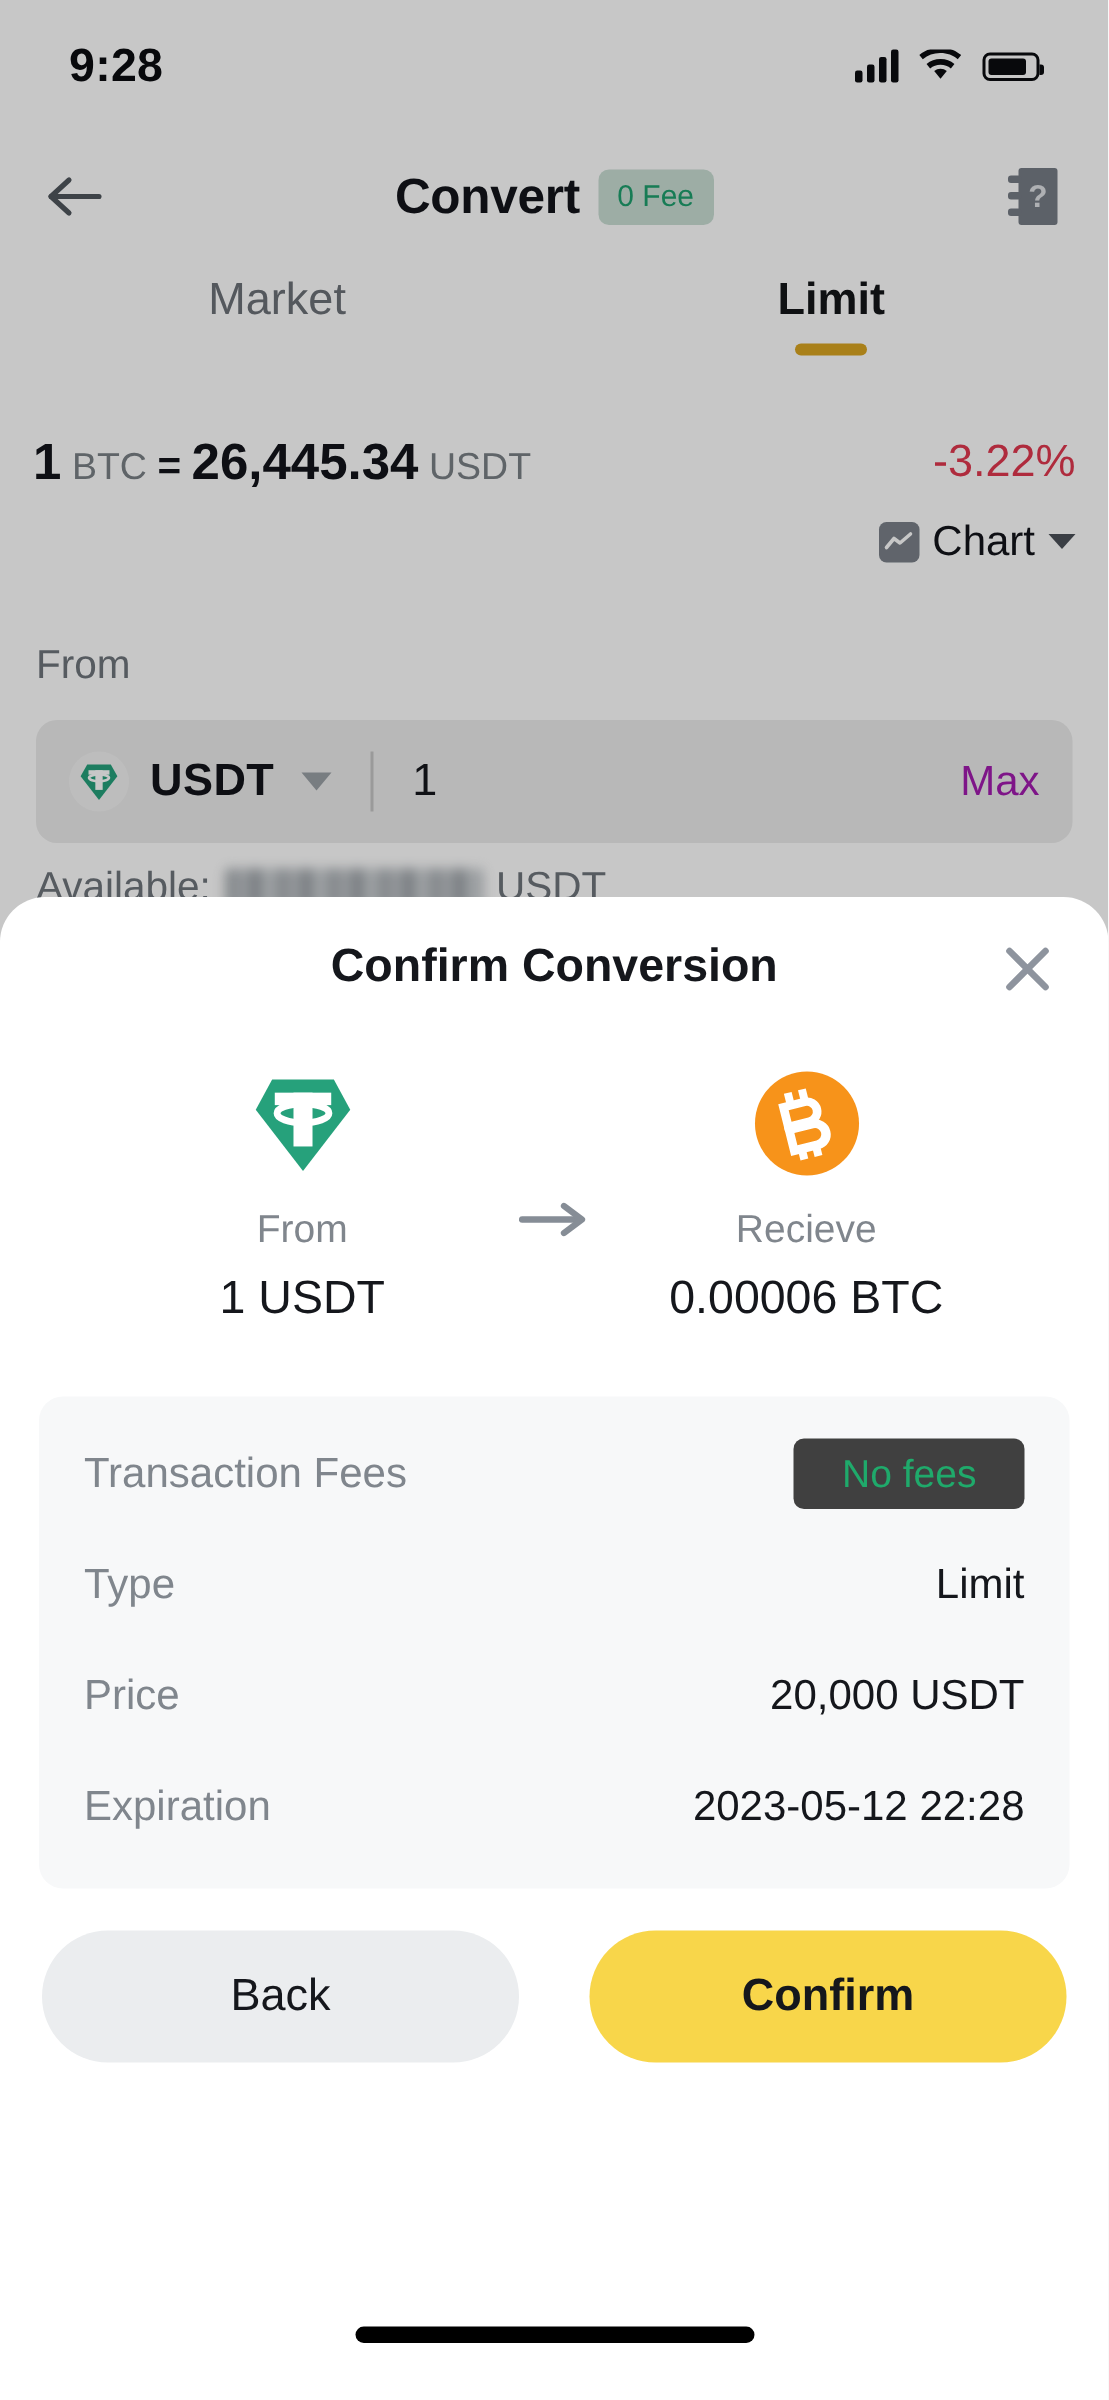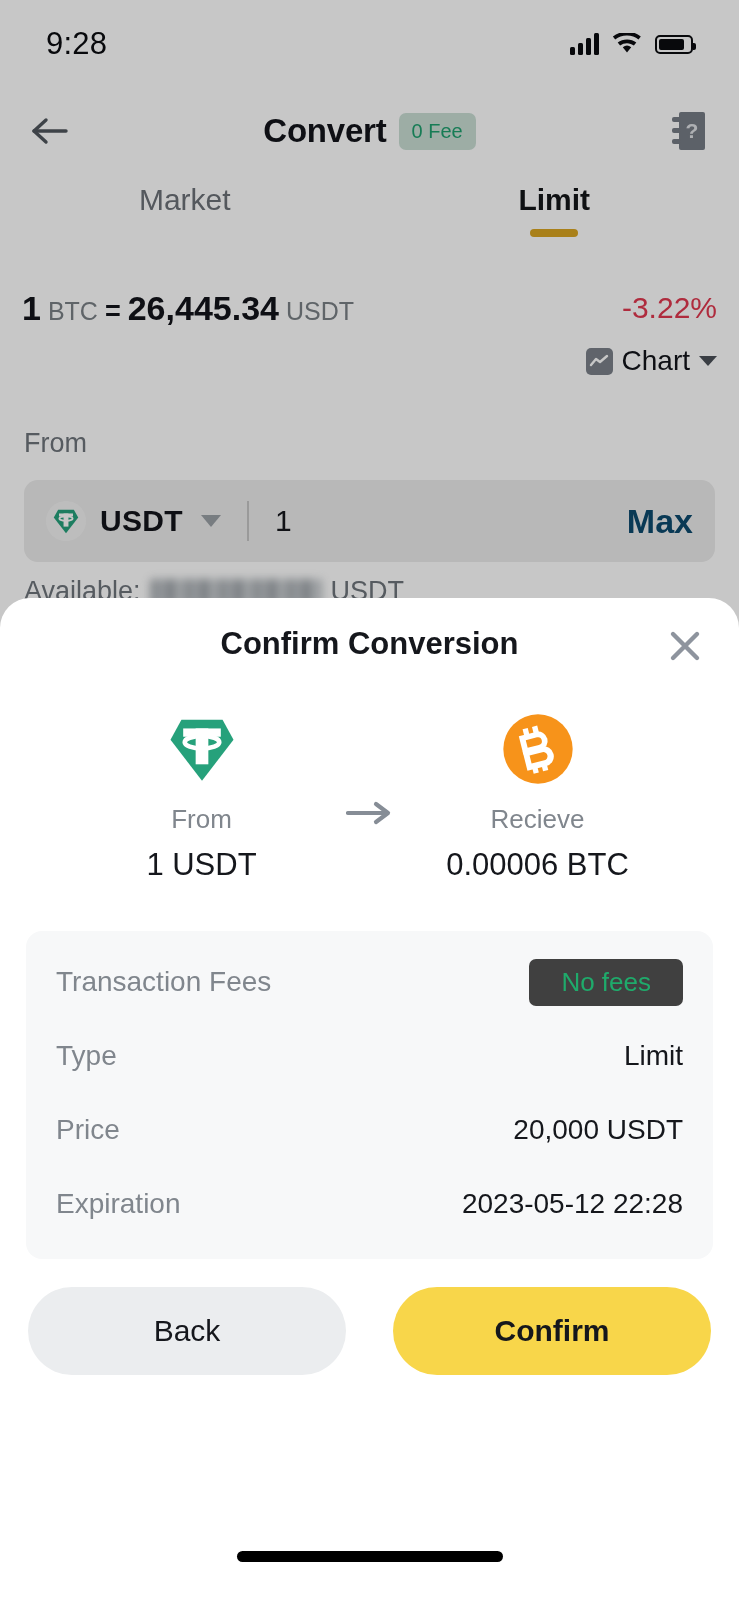--- a/index.html
+++ b/index.html
@@ -27,21 +27,21 @@
     z-index: 5;
   }
 
   
   .statusbar {
     position: absolute; top: 0; left: 0; right: 0; height: 88px;
     display: flex; align-items: center; justify-content: space-between;
     padding: 0 46px;
   }
   .status-time {
-    font-size: 31px; font-weight: normal; color: #0b0c10;
+    font-size: 31px; font-weight: bold; color: #0b0c10;
     letter-spacing: 0.2px;
   }
   .status-icons { display: flex; align-items: center; gap: 13px; }
   .sig-bars { display: flex; align-items: flex-end; gap: 3px; height: 22px; }
   .sig-bars i { display:block; width: 5px; background:#0b0c10; border-radius:1.5px; }
   .sig-bars i:nth-child(1){height:8px;}
   .sig-bars i:nth-child(2){height:12px;}
   .sig-bars i:nth-child(3){height:17px;}
   .sig-bars i:nth-child(4){height:22px;}
   .battery {
@@ -126,21 +126,21 @@
     width: 40px; height: 40px; border-radius: 50%; background: #f3f3f3;
     display: flex; align-items: center; justify-content: center;
   }
   .coin-sym { font-size: 30px; font-weight: bold; color: #12141a; letter-spacing: 0.3px; }
   .tri-down {
     width: 0; height: 0; border-left: 10px solid transparent; border-right: 10px solid transparent;
     border-top: 12px solid #9aa0a6; margin-left: 4px;
   }
   .vline { width: 2px; height: 40px; background: #c6c6c6; margin: 0 26px; }
   .from-amount { font-size: 30px; color: #15171c; flex: 1; }
-  .max-btn { font-size: 34px; color: #0c4a6e; font-weight: 700; }
+  .max-btn { font-size: 28px; color: #a21caf; font-weight: 400; }
 
   .available-row {
     position: absolute; top: 576px; left: 24px;
     display: flex; align-items: center; gap: 9px;
     font-size: 27px; color: #6f757c;
   }
   .blurred-value {
     display: inline-block; width: 172px; height: 26px;
     background: repeating-linear-gradient(90deg,
       #9ea4a9 0 9px, #b6bbc0 9px 16px, #8f959b 16px 25px, #c2c7cb 25px 34px);

